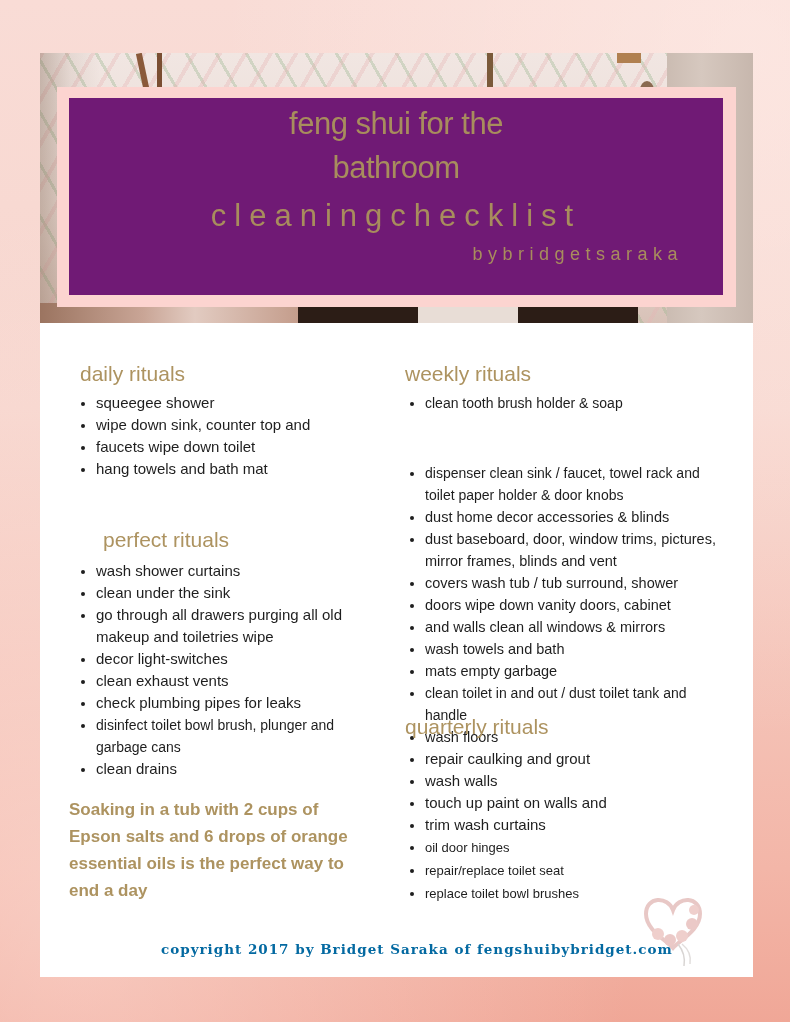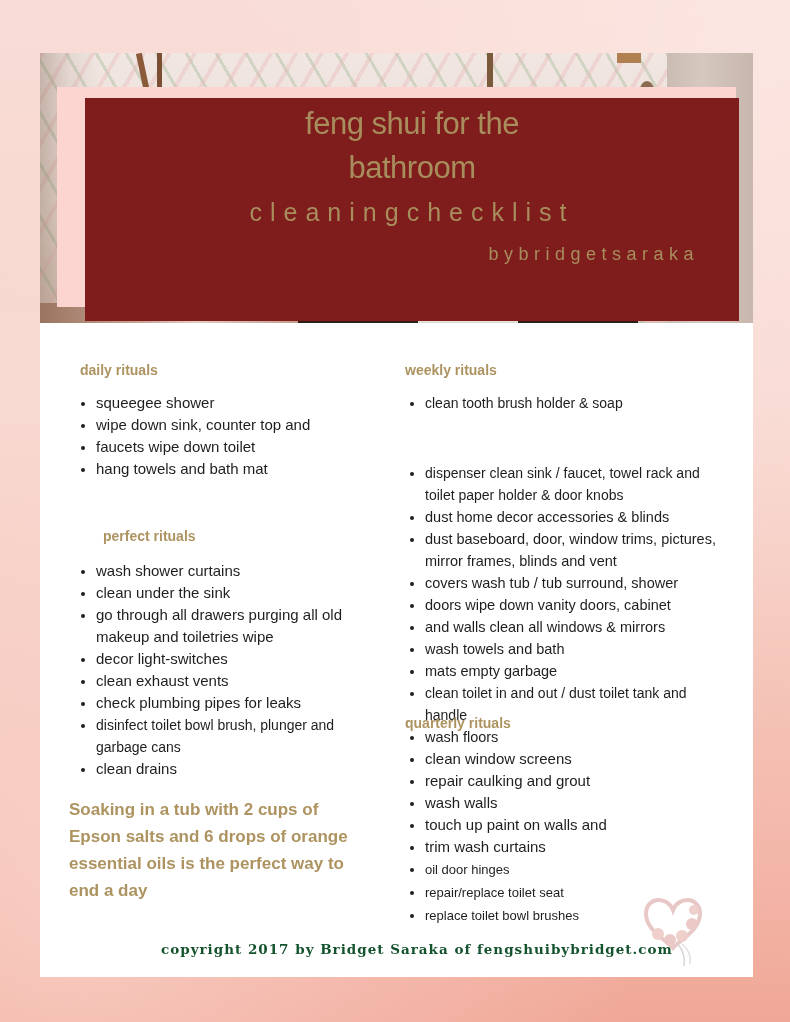--- a/index.html
+++ b/index.html
@@ -36,49 +36,49 @@
   .photo .rightwall { position: absolute; left: 627px; top: 0; width: 86px; height: 270px; background: linear-gradient(90deg,#cbbcb2,#d6c8bf 40%,#c7b7ad); }
   .photo .mirror { position: absolute; left: 258px; top: 250px; width: 340px; height: 20px; background: #2c1d16; }
   .photo .mirror2 { position: absolute; left: 378px; top: 250px; width: 100px; height: 20px; background: #e8ddd6; }
   .photo .trim { position: absolute; left: 0; top: 250px; width: 258px; height: 20px; background: linear-gradient(90deg,#9b7460,#c9a596 40%,#e2cbc1 60%,#c49d8c); }
 
   .title-frame {
     position: absolute; left: 17px; top: 34px; width: 679px; height: 220px;
     background: #fcd4d0;
   }
   .title-inner {
-    position: absolute; left: 28px; top: 11px; width: 654px; height: 223px;
-    background: #7f1d1d;
+    position: absolute; left: 12px; top: 11px; width: 654px; height: 197px;
+    background: #701a75;
     color: #a88d5d;
   }
   .t1 { position: absolute; left: 0; right: 0; top: 8px; text-align: center; font-size: 31px; letter-spacing: -0.5px; }
   .t2 { position: absolute; left: 0; right: 0; top: 52px; text-align: center; font-size: 31px; letter-spacing: -0.5px; }
-  .t3 { position: absolute; left: 0; right: 0; top: 100px; text-align: center; font-size: 25px; letter-spacing: 8px; }
+  .t3 { position: absolute; left: 0; right: 0; top: 100px; text-align: center; font-size: 31px; letter-spacing: 8px; }
   .t4 { position: absolute; right: 40px; top: 146px; font-size: 18px; letter-spacing: 5.5px; }
 
   .section-title {
-    position: absolute; font-weight: bold; font-size: 14px; color: #ad9360;
+    position: absolute; font-weight: normal; font-size: 21px; color: #ad9360;
   }
   ul.list {
     position: absolute; list-style: none; color: #1e1e1e; font-size: 15px;
   }
   ul.list li { position: relative; padding-left: 18px; line-height: 22px; }
   ul.list li::before {
     content: ""; position: absolute; left: 3px; top: 10px; width: 4px; height: 4px; border-radius: 50%; background: #1e1e1e;
   }
   ul.list li.small { font-size: 13px; line-height: 23px; }
 
   .quote {
     position: absolute; left: 29px; top: 743px; width: 300px;
     font-weight: bold; font-size: 17px; line-height: 27px; color: #ad9360;
   }
   .footer {
     position: absolute; left: 121px; top: 888px;
     font-family: "DejaVu Serif", serif; font-weight: bold; font-size: 13.5px; letter-spacing: 1px;
-    color: #14532d;
+    color: #0369a1;
   }
   .heart {
     position: absolute; left: 598px; top: 835px; width: 70px; height: 80px; opacity: 0.55;
   }
 </style>
 </head>
 <body>
 
 <div class="bg-glow"></div>
 
@@ -135,21 +135,20 @@
     <li>doors wipe down vanity doors, cabinet</li>
     <li>and walls clean all windows &amp; mirrors</li>
     <li>wash towels and bath</li>
     <li>mats empty garbage</li>
     <li style="font-size:14px;">clean toilet in and out / dust toilet tank and handle</li>
     <li>wash floors</li>
   </ul>
 
   <div class="section-title" style="left:365px; top:662px;">quarterly rituals</div>
   <ul class="list" style="left:367px; top:695px; width:300px;">
-    <li>clean window screens</li>
     <li>repair caulking and grout</li>
     <li>wash walls</li>
     <li>touch up paint on walls and</li>
     <li>trim wash curtains</li>
     <li class="small">oil door hinges</li>
     <li class="small">repair/replace toilet seat</li>
     <li class="small">replace toilet bowl brushes</li>
   </ul>
 
   <div class="quote">Soaking in a tub with 2 cups of Epson salts and 6 drops of orange essential oils is the perfect way to end a day</div>

